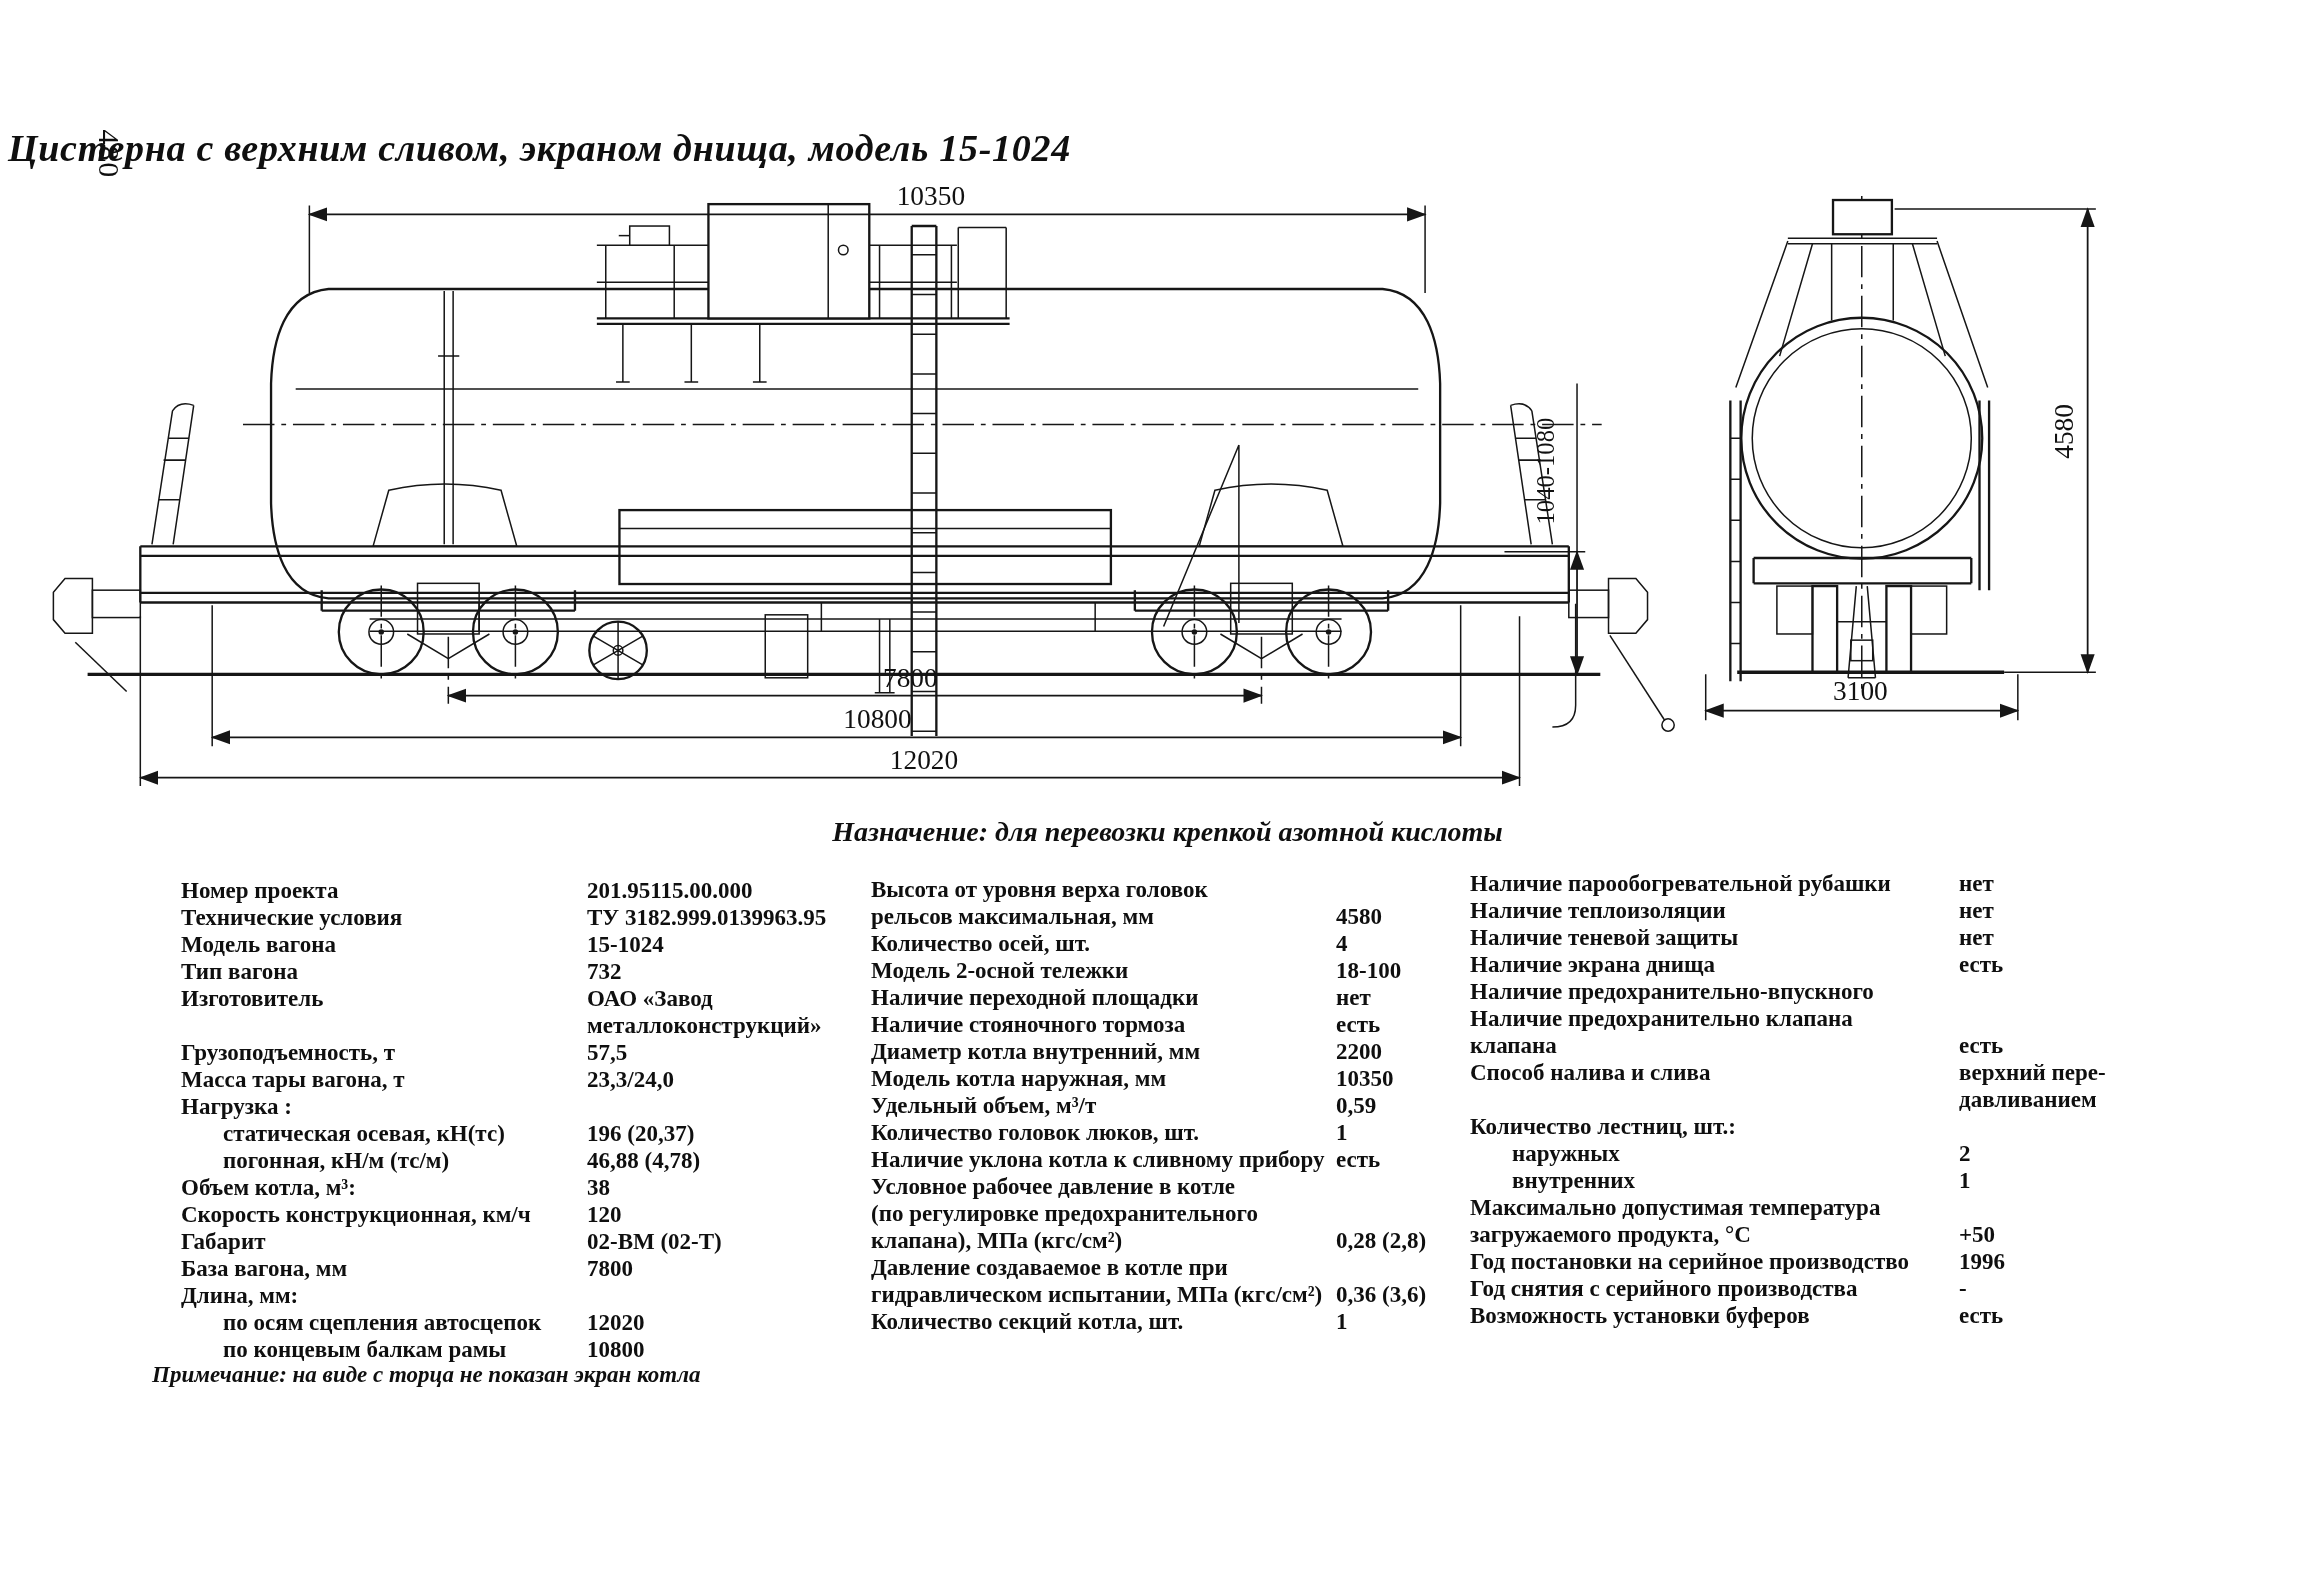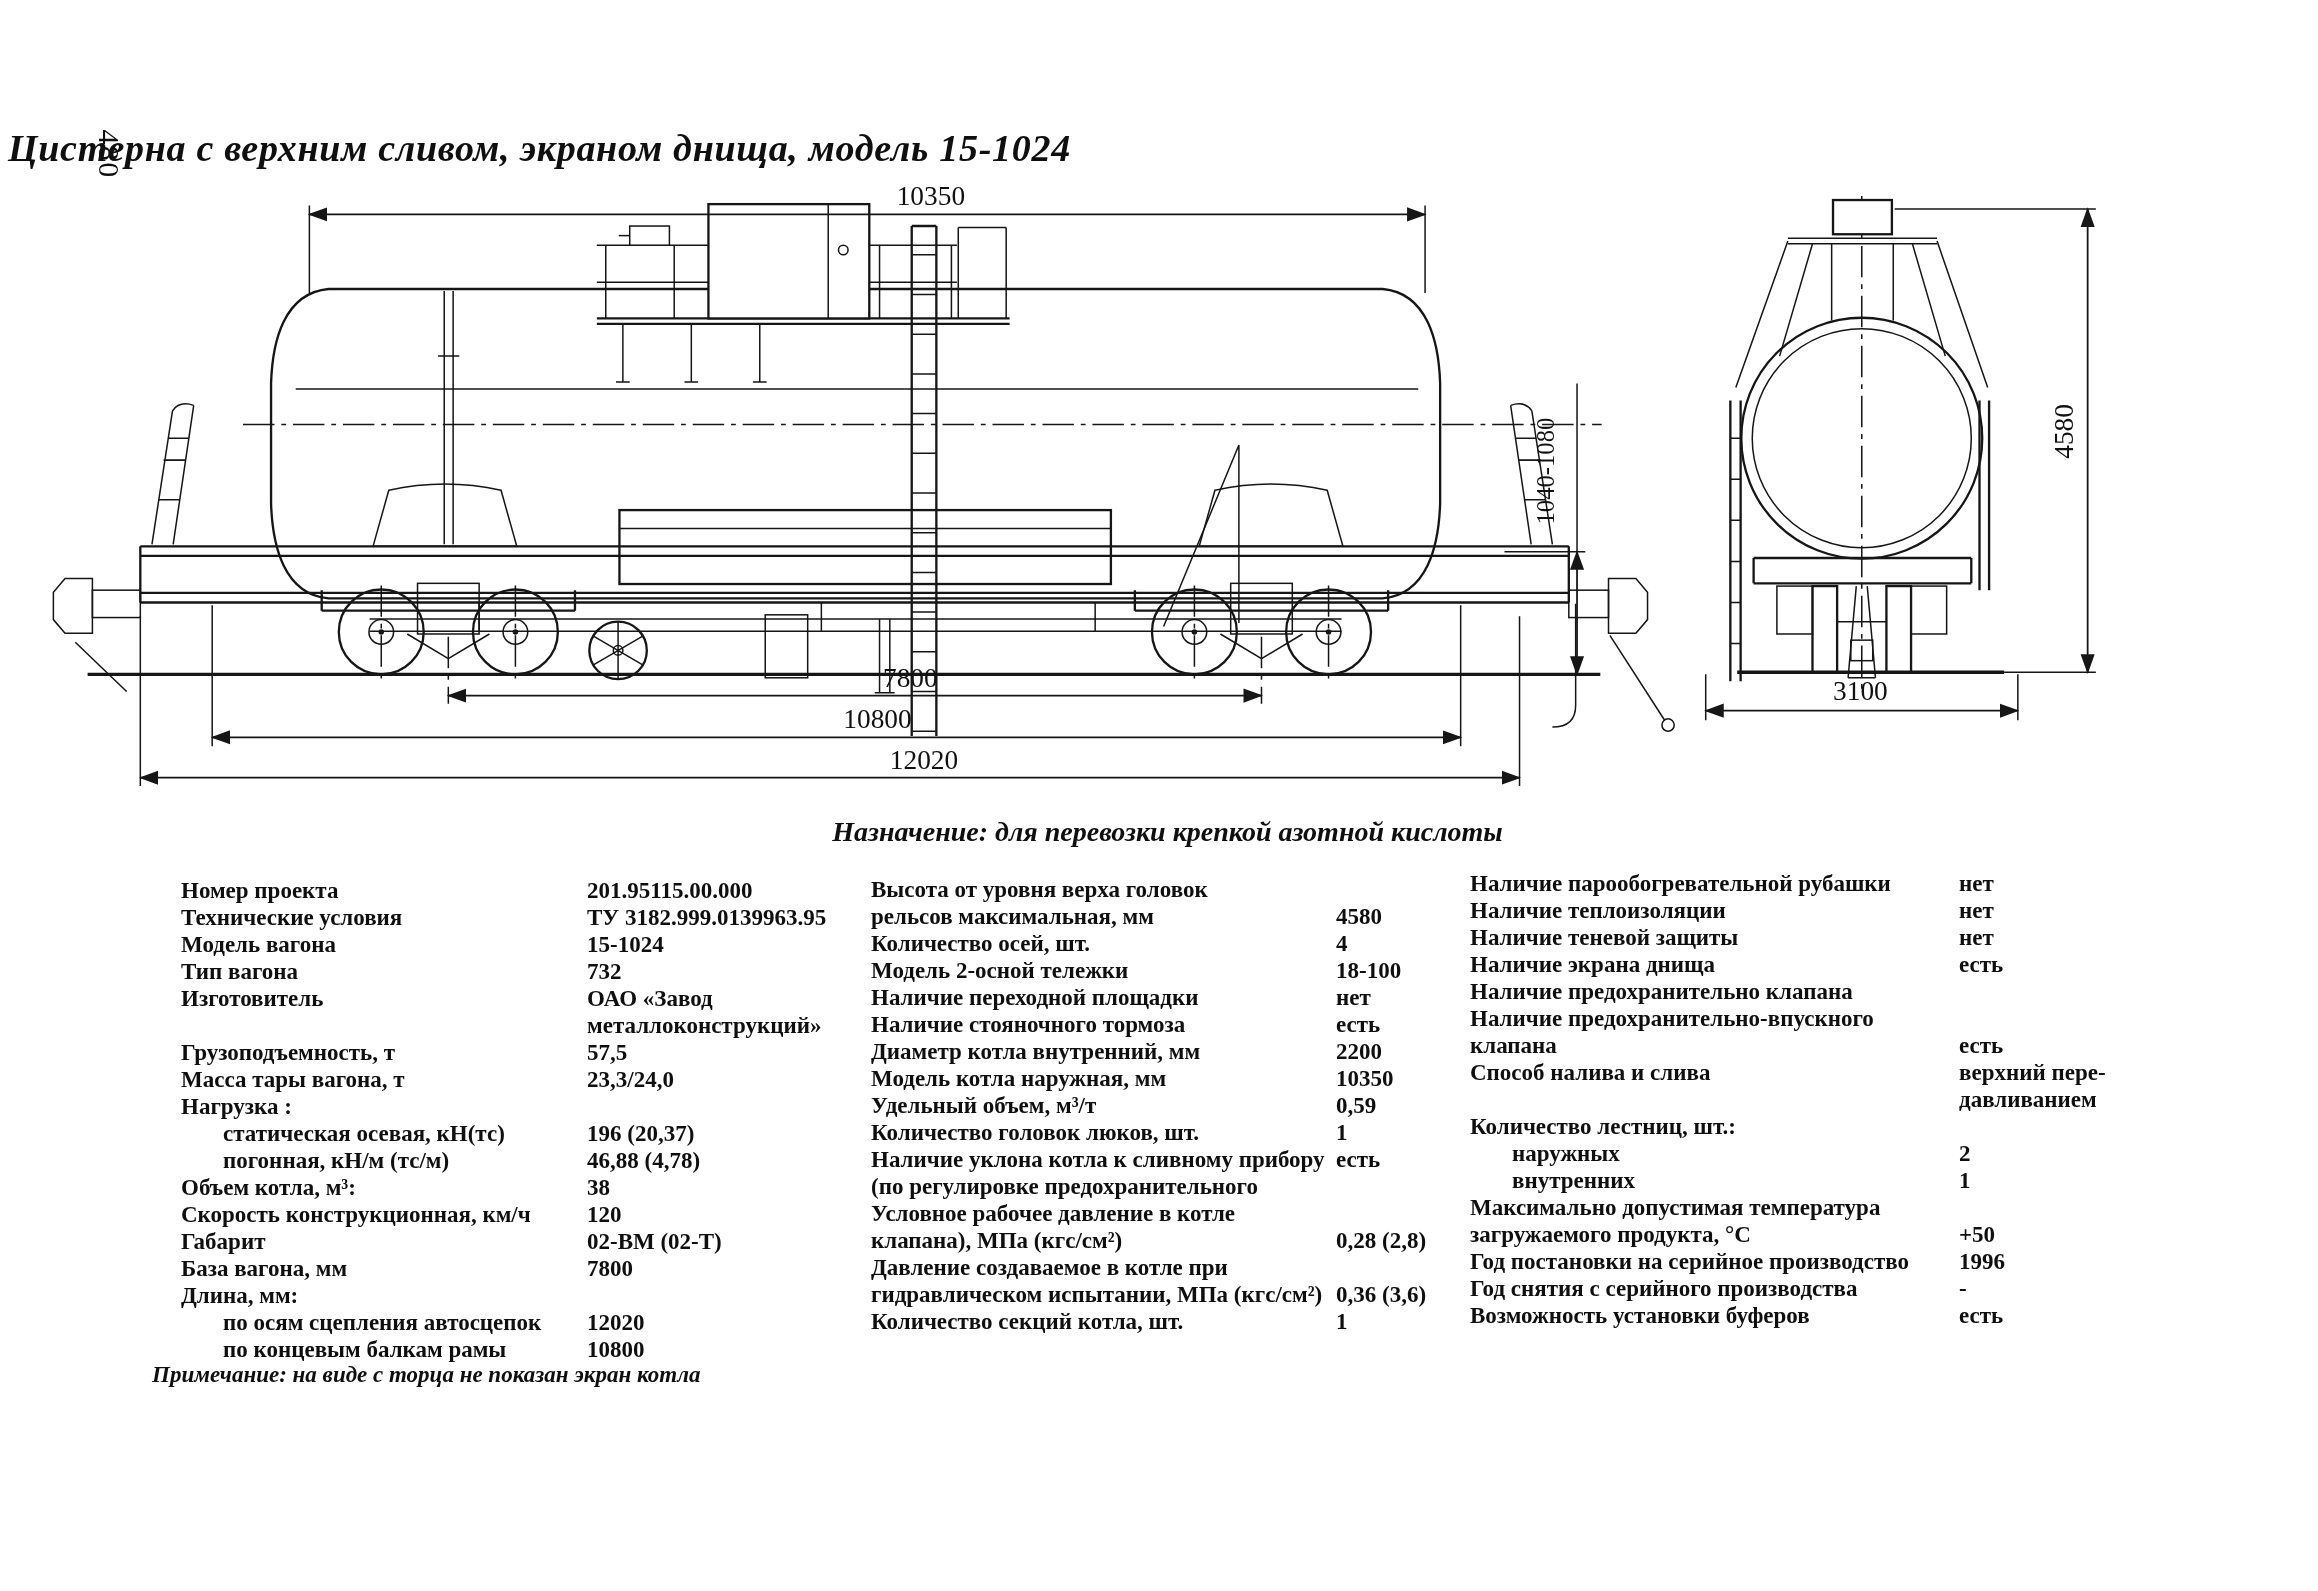--- a/index.html
+++ b/index.html
@@ -238,34 +238,34 @@
       <div class="spec-row"><span class="spec-label">рельсов максимальная, мм</span><span class="spec-value">4580</span></div>
       <div class="spec-row"><span class="spec-label">Количество осей, шт.</span><span class="spec-value">4</span></div>
       <div class="spec-row"><span class="spec-label">Модель 2-осной тележки</span><span class="spec-value">18-100</span></div>
       <div class="spec-row"><span class="spec-label">Наличие переходной площадки</span><span class="spec-value">нет</span></div>
       <div class="spec-row"><span class="spec-label">Наличие стояночного тормоза</span><span class="spec-value">есть</span></div>
       <div class="spec-row"><span class="spec-label">Диаметр котла внутренний, мм</span><span class="spec-value">2200</span></div>
       <div class="spec-row"><span class="spec-label">Модель котла наружная, мм</span><span class="spec-value">10350</span></div>
       <div class="spec-row"><span class="spec-label">Удельный объем, м³/т</span><span class="spec-value">0,59</span></div>
       <div class="spec-row"><span class="spec-label">Количество головок люков, шт.</span><span class="spec-value">1</span></div>
       <div class="spec-row"><span class="spec-label">Наличие уклона котла к сливному прибору</span><span class="spec-value">есть</span></div>
+      <div class="spec-row"><span class="spec-label">Условное рабочее давление в котле</span><span class="spec-value"></span></div>
       <div class="spec-row"><span class="spec-label">(по регулировке предохранительного</span><span class="spec-value"></span></div>
-      <div class="spec-row"><span class="spec-label">Условное рабочее давление в котле</span><span class="spec-value"></span></div>
       <div class="spec-row"><span class="spec-label">клапана), МПа (кгс/см²)</span><span class="spec-value">0,28 (2,8)</span></div>
       <div class="spec-row"><span class="spec-label">Давление создаваемое в котле при</span><span class="spec-value"></span></div>
       <div class="spec-row"><span class="spec-label">гидравлическом испытании, МПа (кгс/см²)</span><span class="spec-value">0,36 (3,6)</span></div>
       <div class="spec-row"><span class="spec-label">Количество секций котла, шт.</span><span class="spec-value">1</span></div>
     </div>
   <div class="specs-col col3">
       <div class="spec-row"><span class="spec-label">Наличие парообогревательной рубашки</span><span class="spec-value">нет</span></div>
       <div class="spec-row"><span class="spec-label">Наличие теплоизоляции</span><span class="spec-value">нет</span></div>
       <div class="spec-row"><span class="spec-label">Наличие теневой защиты</span><span class="spec-value">нет</span></div>
       <div class="spec-row"><span class="spec-label">Наличие экрана днища</span><span class="spec-value">есть</span></div>
+      <div class="spec-row"><span class="spec-label">Наличие предохранительно-впускного</span><span class="spec-value"></span></div>
       <div class="spec-row"><span class="spec-label">Наличие предохранительно клапана</span><span class="spec-value"></span></div>
-      <div class="spec-row"><span class="spec-label">Наличие предохранительно-впускного</span><span class="spec-value"></span></div>
       <div class="spec-row"><span class="spec-label">клапана</span><span class="spec-value">есть</span></div>
       <div class="spec-row"><span class="spec-label">Способ налива и слива</span><span class="spec-value">верхний пере-</span></div>
       <div class="spec-row"><span class="spec-label"></span><span class="spec-value">давливанием</span></div>
       <div class="spec-row"><span class="spec-label">Количество лестниц, шт.:</span><span class="spec-value"></span></div>
       <div class="spec-row indent"><span class="spec-label">наружных</span><span class="spec-value">2</span></div>
       <div class="spec-row indent"><span class="spec-label">внутренних</span><span class="spec-value">1</span></div>
       <div class="spec-row"><span class="spec-label">Максимально допустимая температура</span><span class="spec-value"></span></div>
       <div class="spec-row"><span class="spec-label">загружаемого продукта, °С</span><span class="spec-value">+50</span></div>
       <div class="spec-row"><span class="spec-label">Год постановки на серийное производство</span><span class="spec-value">1996</span></div>
       <div class="spec-row"><span class="spec-label">Год снятия с серийного производства</span><span class="spec-value">-</span></div>

